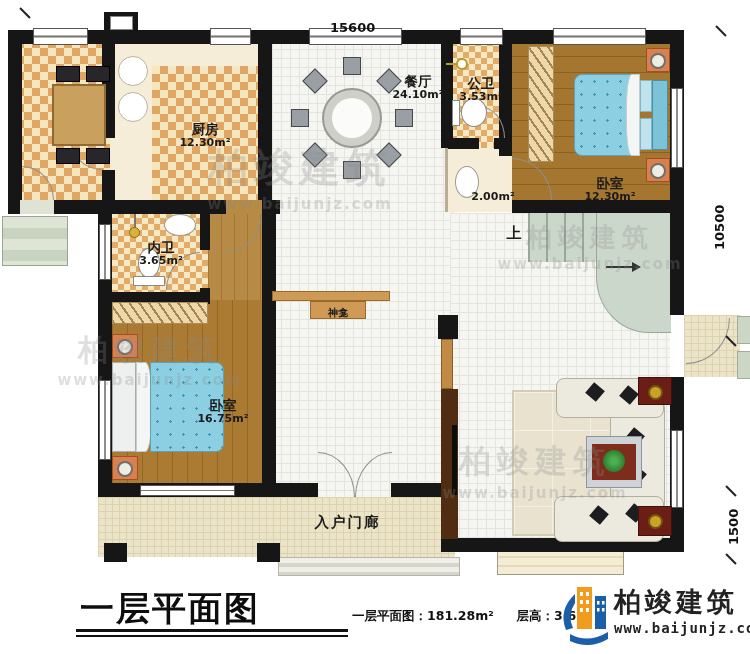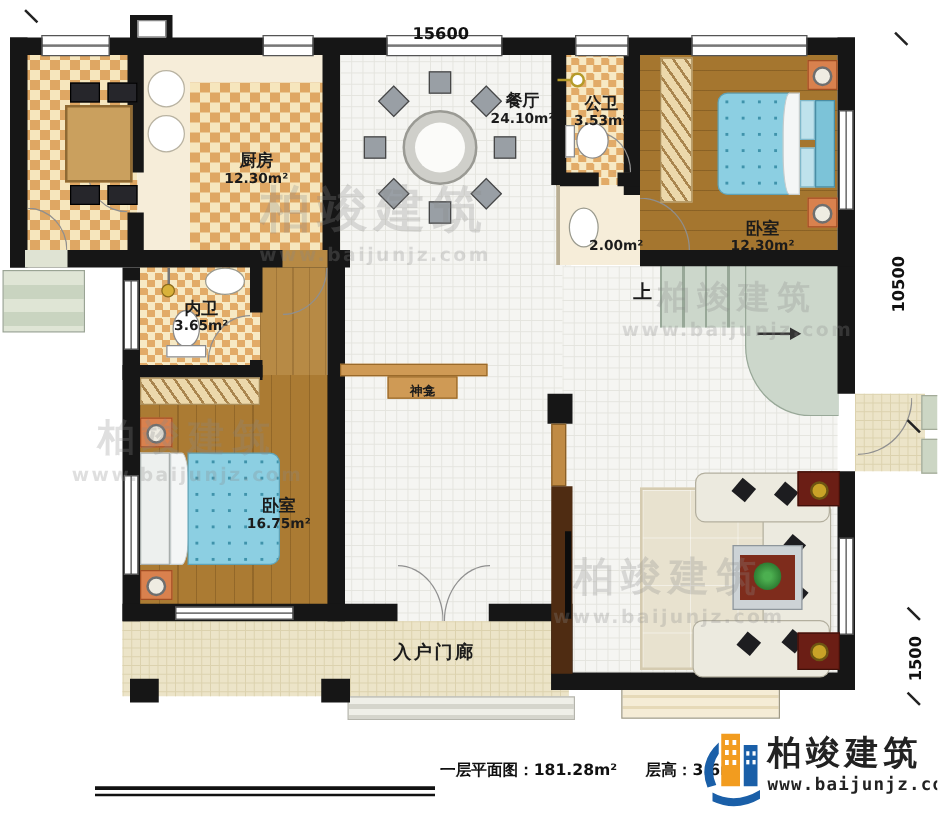--- a/index.html
+++ b/index.html
@@ -262,20 +262,21 @@
 
   <div class="dim" style="left:330px;top:20px;">15600</div>
   <div class="dim" style="left:712px;top:250px;transform:rotate(-90deg);transform-origin:left top;">10500</div>
   <div class="dim" style="left:726px;top:545px;transform:rotate(-90deg);transform-origin:left top;">1500</div>
   <div class="tick" style="left:18px;top:12px;"></div>
   <div class="tick" style="left:714px;top:30px;"></div>
   <div class="tick" style="left:724px;top:340px;"></div>
   <div class="tick" style="left:724px;top:490px;"></div>
   <div class="tick" style="left:724px;top:558px;"></div>
 
+  <div class="abs" style="left:80px;top:586px;font-size:34px;font-weight:800;color:#0d0d0d;letter-spacing:2px;">一层平面图</div>
   <div class="abs" style="left:76px;top:629px;width:272px;height:3px;background:#111;"></div>
   <div class="abs" style="left:76px;top:635px;width:272px;height:2px;background:#111;"></div>
 
   <div class="tb-stat" style="left:352px;top:608px;">
     <span>一层平面图：</span><span>181.28m²</span>
     <span style="display:inline-block;width:14px;"></span>
     <span>层高：</span><span>3.6m</span>
   </div>
 
   <div class="abs" style="left:556px;top:582px;width:190px;height:68px;">

